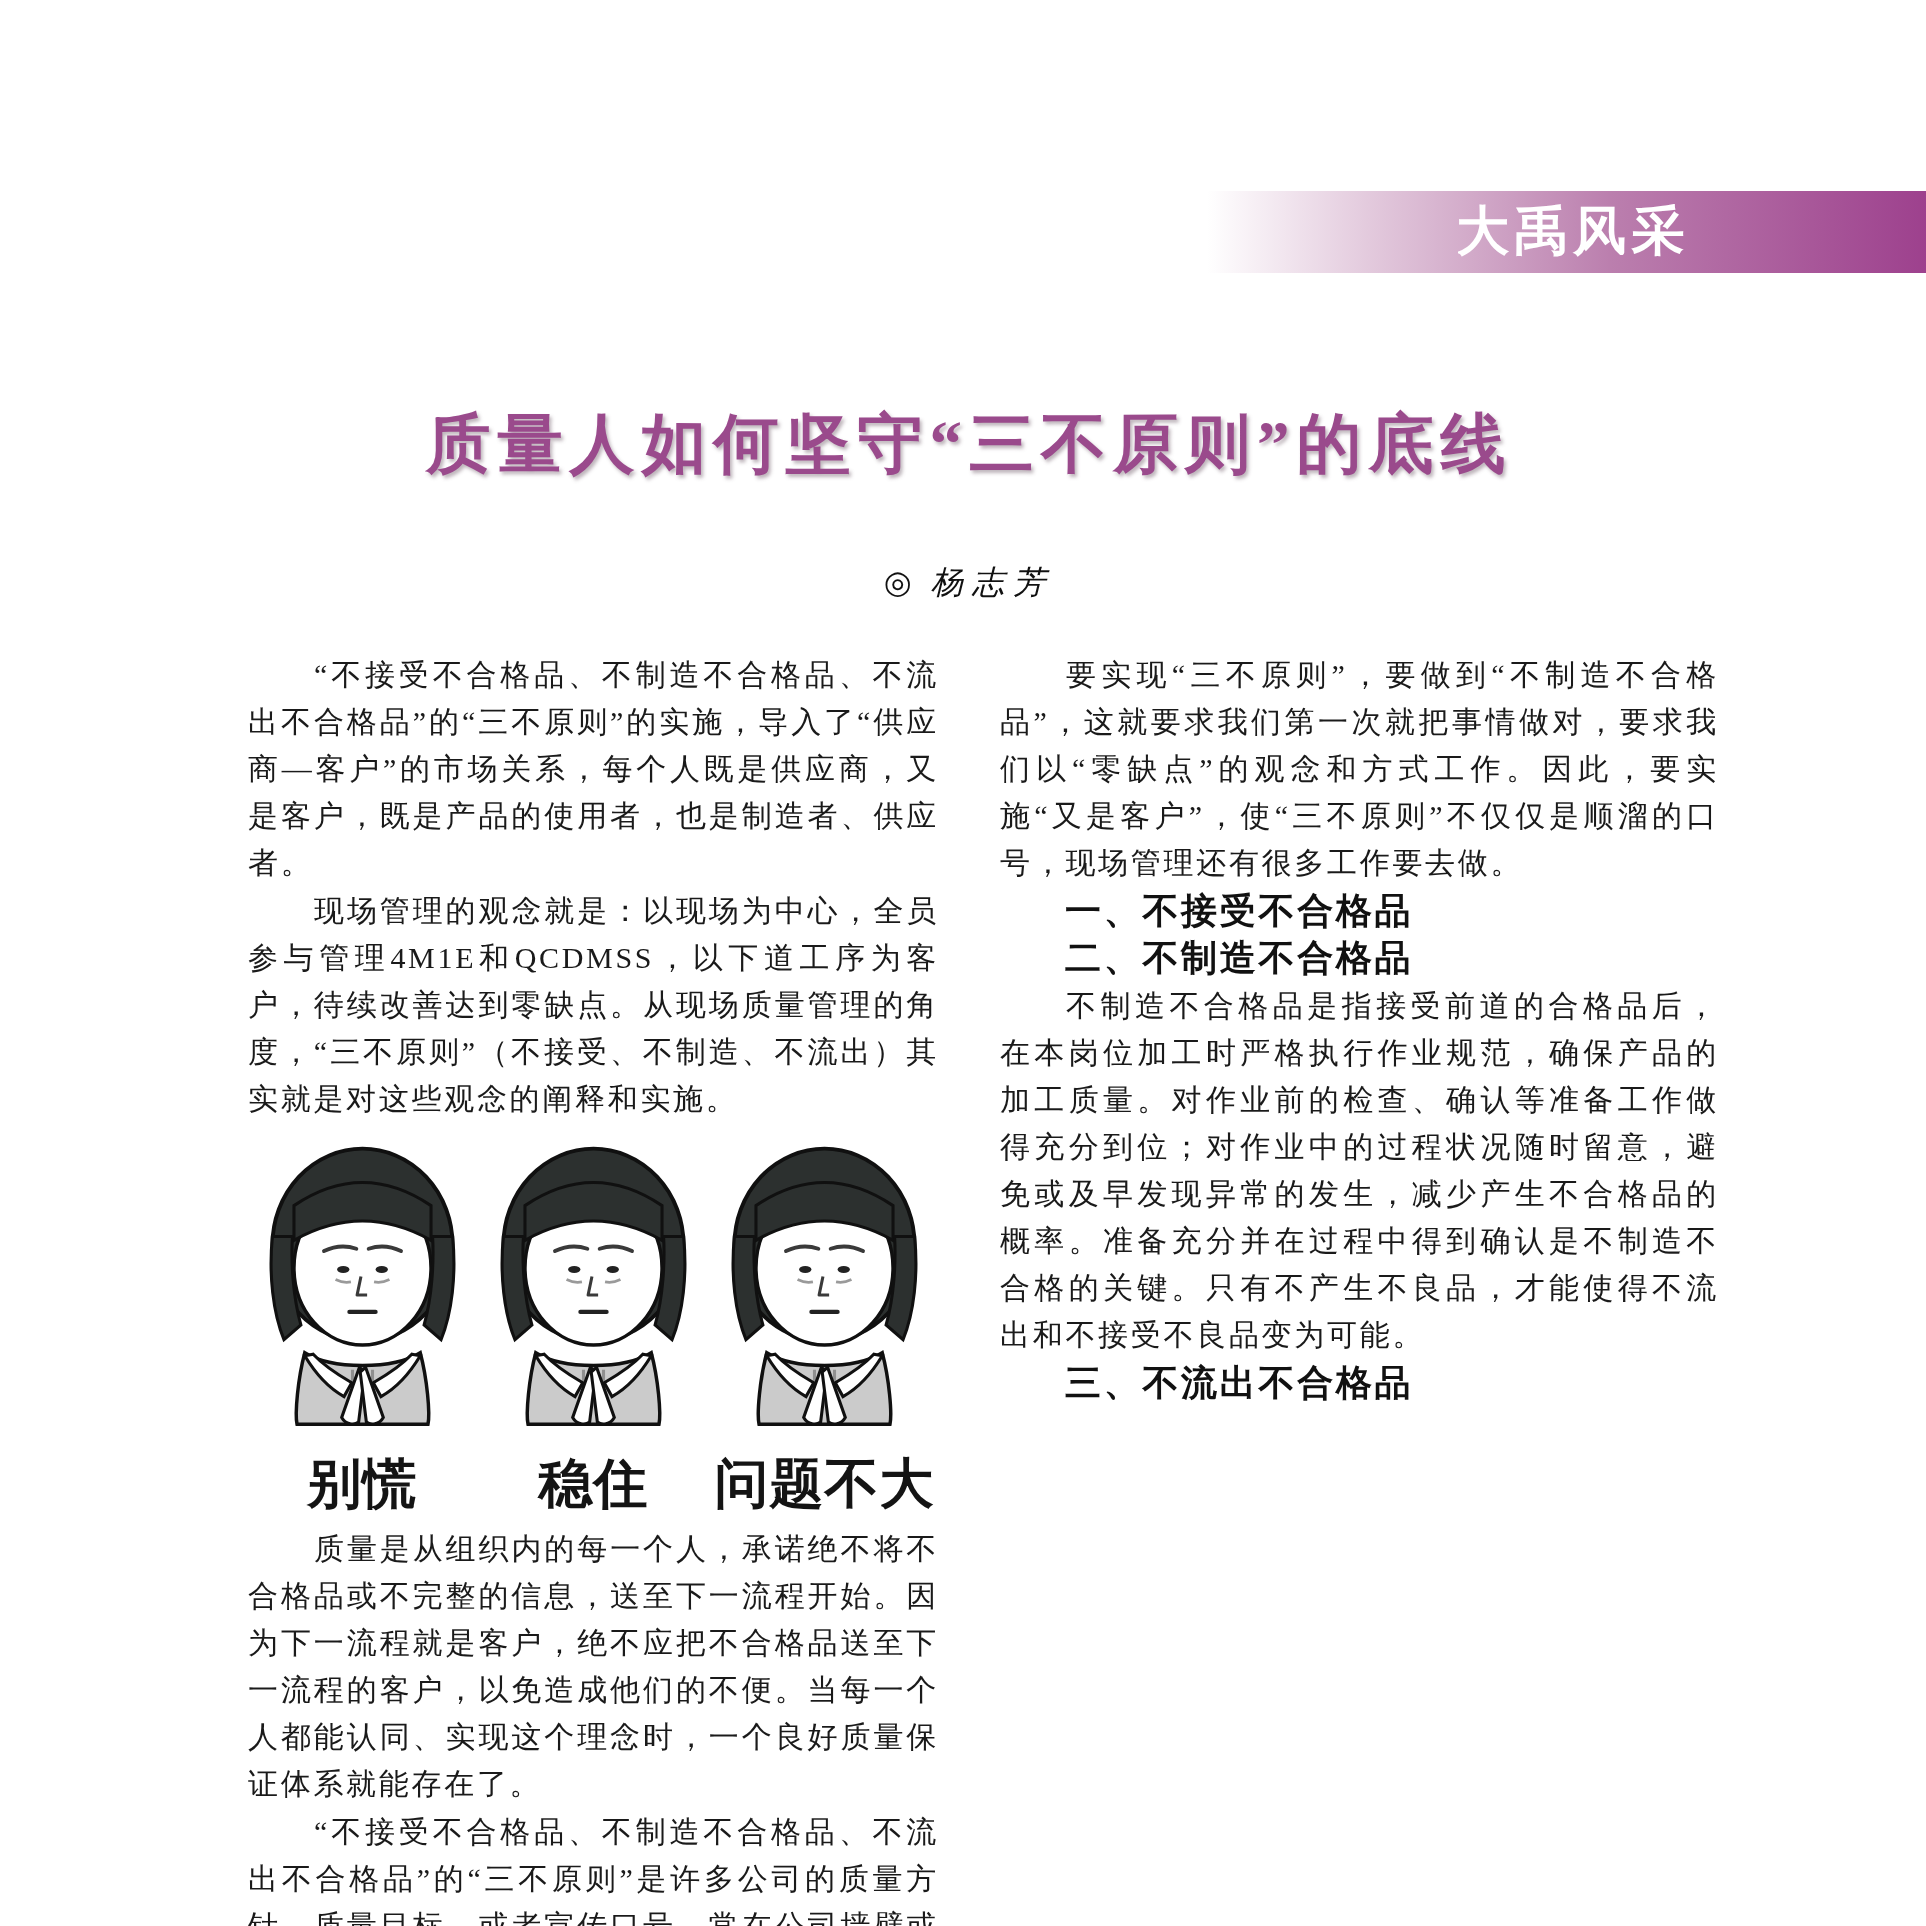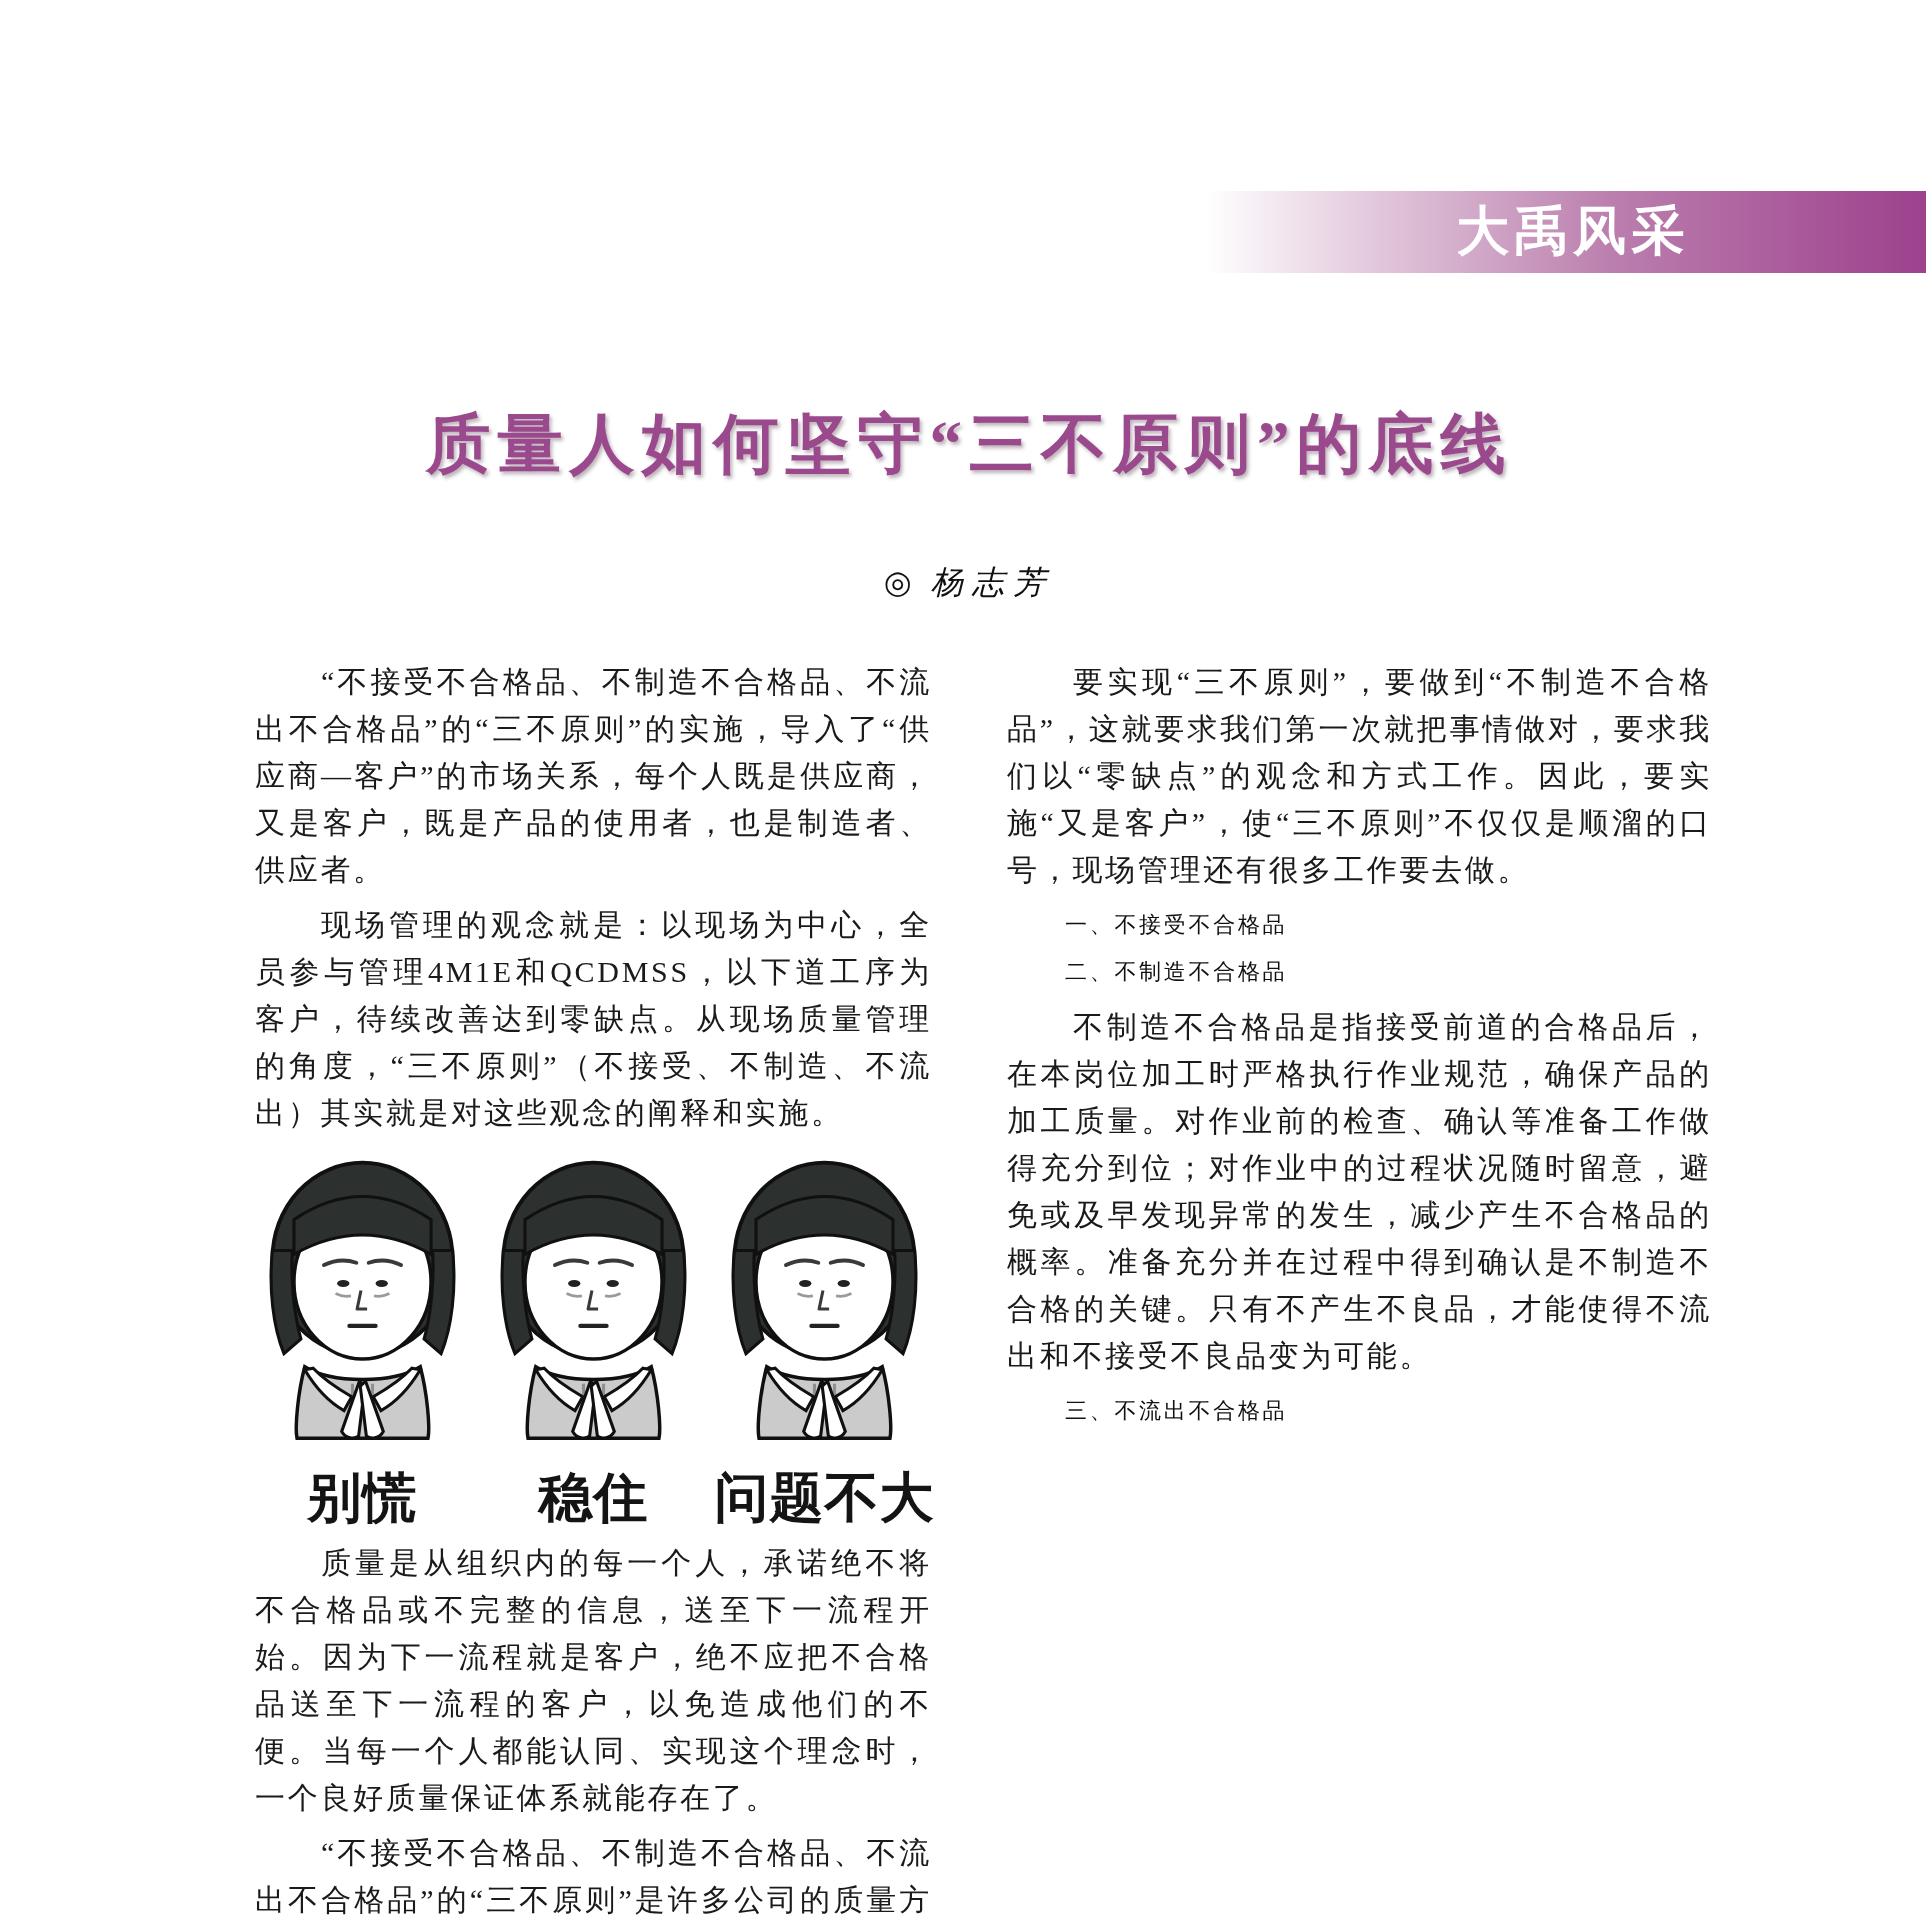--- a/index.html
+++ b/index.html
@@ -60,27 +60,27 @@
     position:absolute;
     top:650px;
     font-size:30px;
     line-height:47px;
     letter-spacing:2.7px;
     text-align:justify;
     color:#1a1a1a;
   }
   .col-left{left:247px;  width:693px;}
   .col-right{left:999px; width:721px;}
-  .col p{margin:8px; text-indent:66px;}
+  .col p{margin:1px; text-indent:66px;}
   .subhead{
     margin:0;
     text-indent:66px;
     font-family:"Liberation Sans", sans-serif;
-    font-weight:normal;
-    font-size:22px;
+    font-weight:bold;
+    font-size:36px;
     line-height:47px;
     color:#111111;
   }
   
   .meme{
     margin:14px 0 10.8px 0;
     width:693px;
   }
   .meme svg{display:block; width:693px; height:378px;}
 </style>

